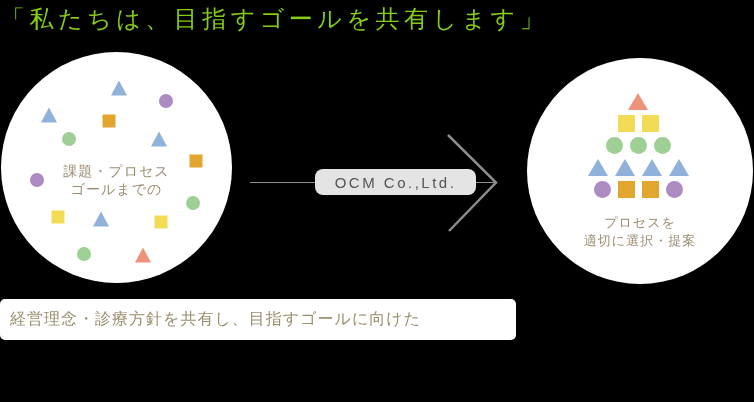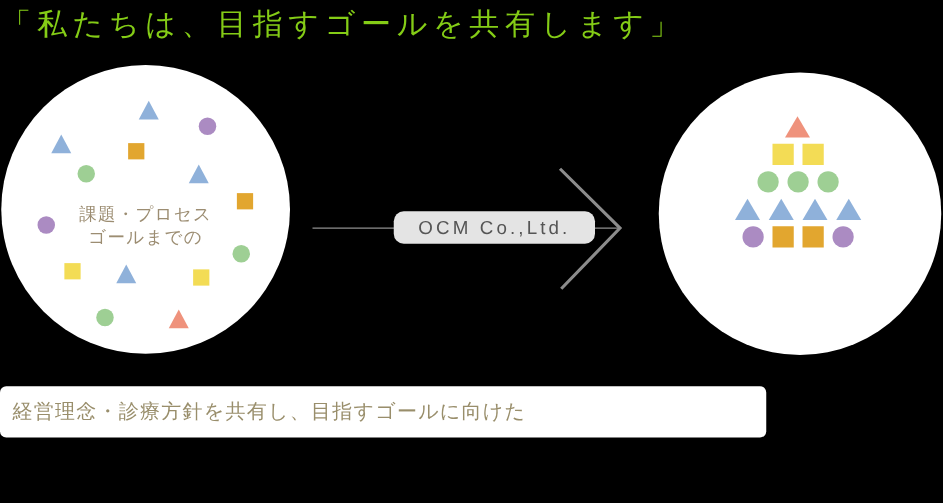--- a/index.html
+++ b/index.html
@@ -45,21 +45,21 @@
     background:#e4e4e4;border-radius:8px;
     display:flex;align-items:center;justify-content:center;
     font-size:15px;color:#555;letter-spacing:2.5px;white-space:nowrap;margin-left:23px;
   }
 
   .bar{
     position:absolute;left:0;background:#fff;border-radius:5px;
     display:flex;align-items:center;padding-left:10px;box-sizing:border-box;
     color:#998e6b;font-size:16px;letter-spacing:1px;white-space:nowrap;
   }
-  .bar1{top:309px;width:613px;height:41px;}
+  .bar1{top:299px;width:516px;height:41px;}
   .bar2{top:361px;width:557px;height:40px;}
 </style>
 </head>
 <body>
 
 <div class="stage">
 
   <h1 class="title">「私たちは、目指すゴールを共有します」</h1>
 
   <div class="circle left-circle">
@@ -114,19 +114,23 @@
           <div class="shp pyr triangle" style="border-bottom-color: rgb(143, 177, 218);"></div>
           <div class="shp pyr triangle" style="border-bottom-color: rgb(143, 177, 218);"></div>
         </div>
         <div class="pyr-row">
           <div class="shp pyr circle" style="background: rgb(171, 139, 194);"></div>
           <div class="shp pyr square" style="background: rgb(226, 166, 47);"></div>
           <div class="shp pyr square" style="background: rgb(226, 166, 47);"></div>
           <div class="shp pyr circle" style="background: rgb(171, 139, 194);"></div>
         </div>
       </div>
+    <div class="circle-label right-label">
+      <div>プロセスを</div>
+      <div>適切に選択・提案</div>
+    </div>
   </div>
 
   <div class="bar bar1">
     <span>経営理念・診療方針を共有し、目指すゴールに向けた</span>
   </div>
 
 </div>
 
 </body></html>

